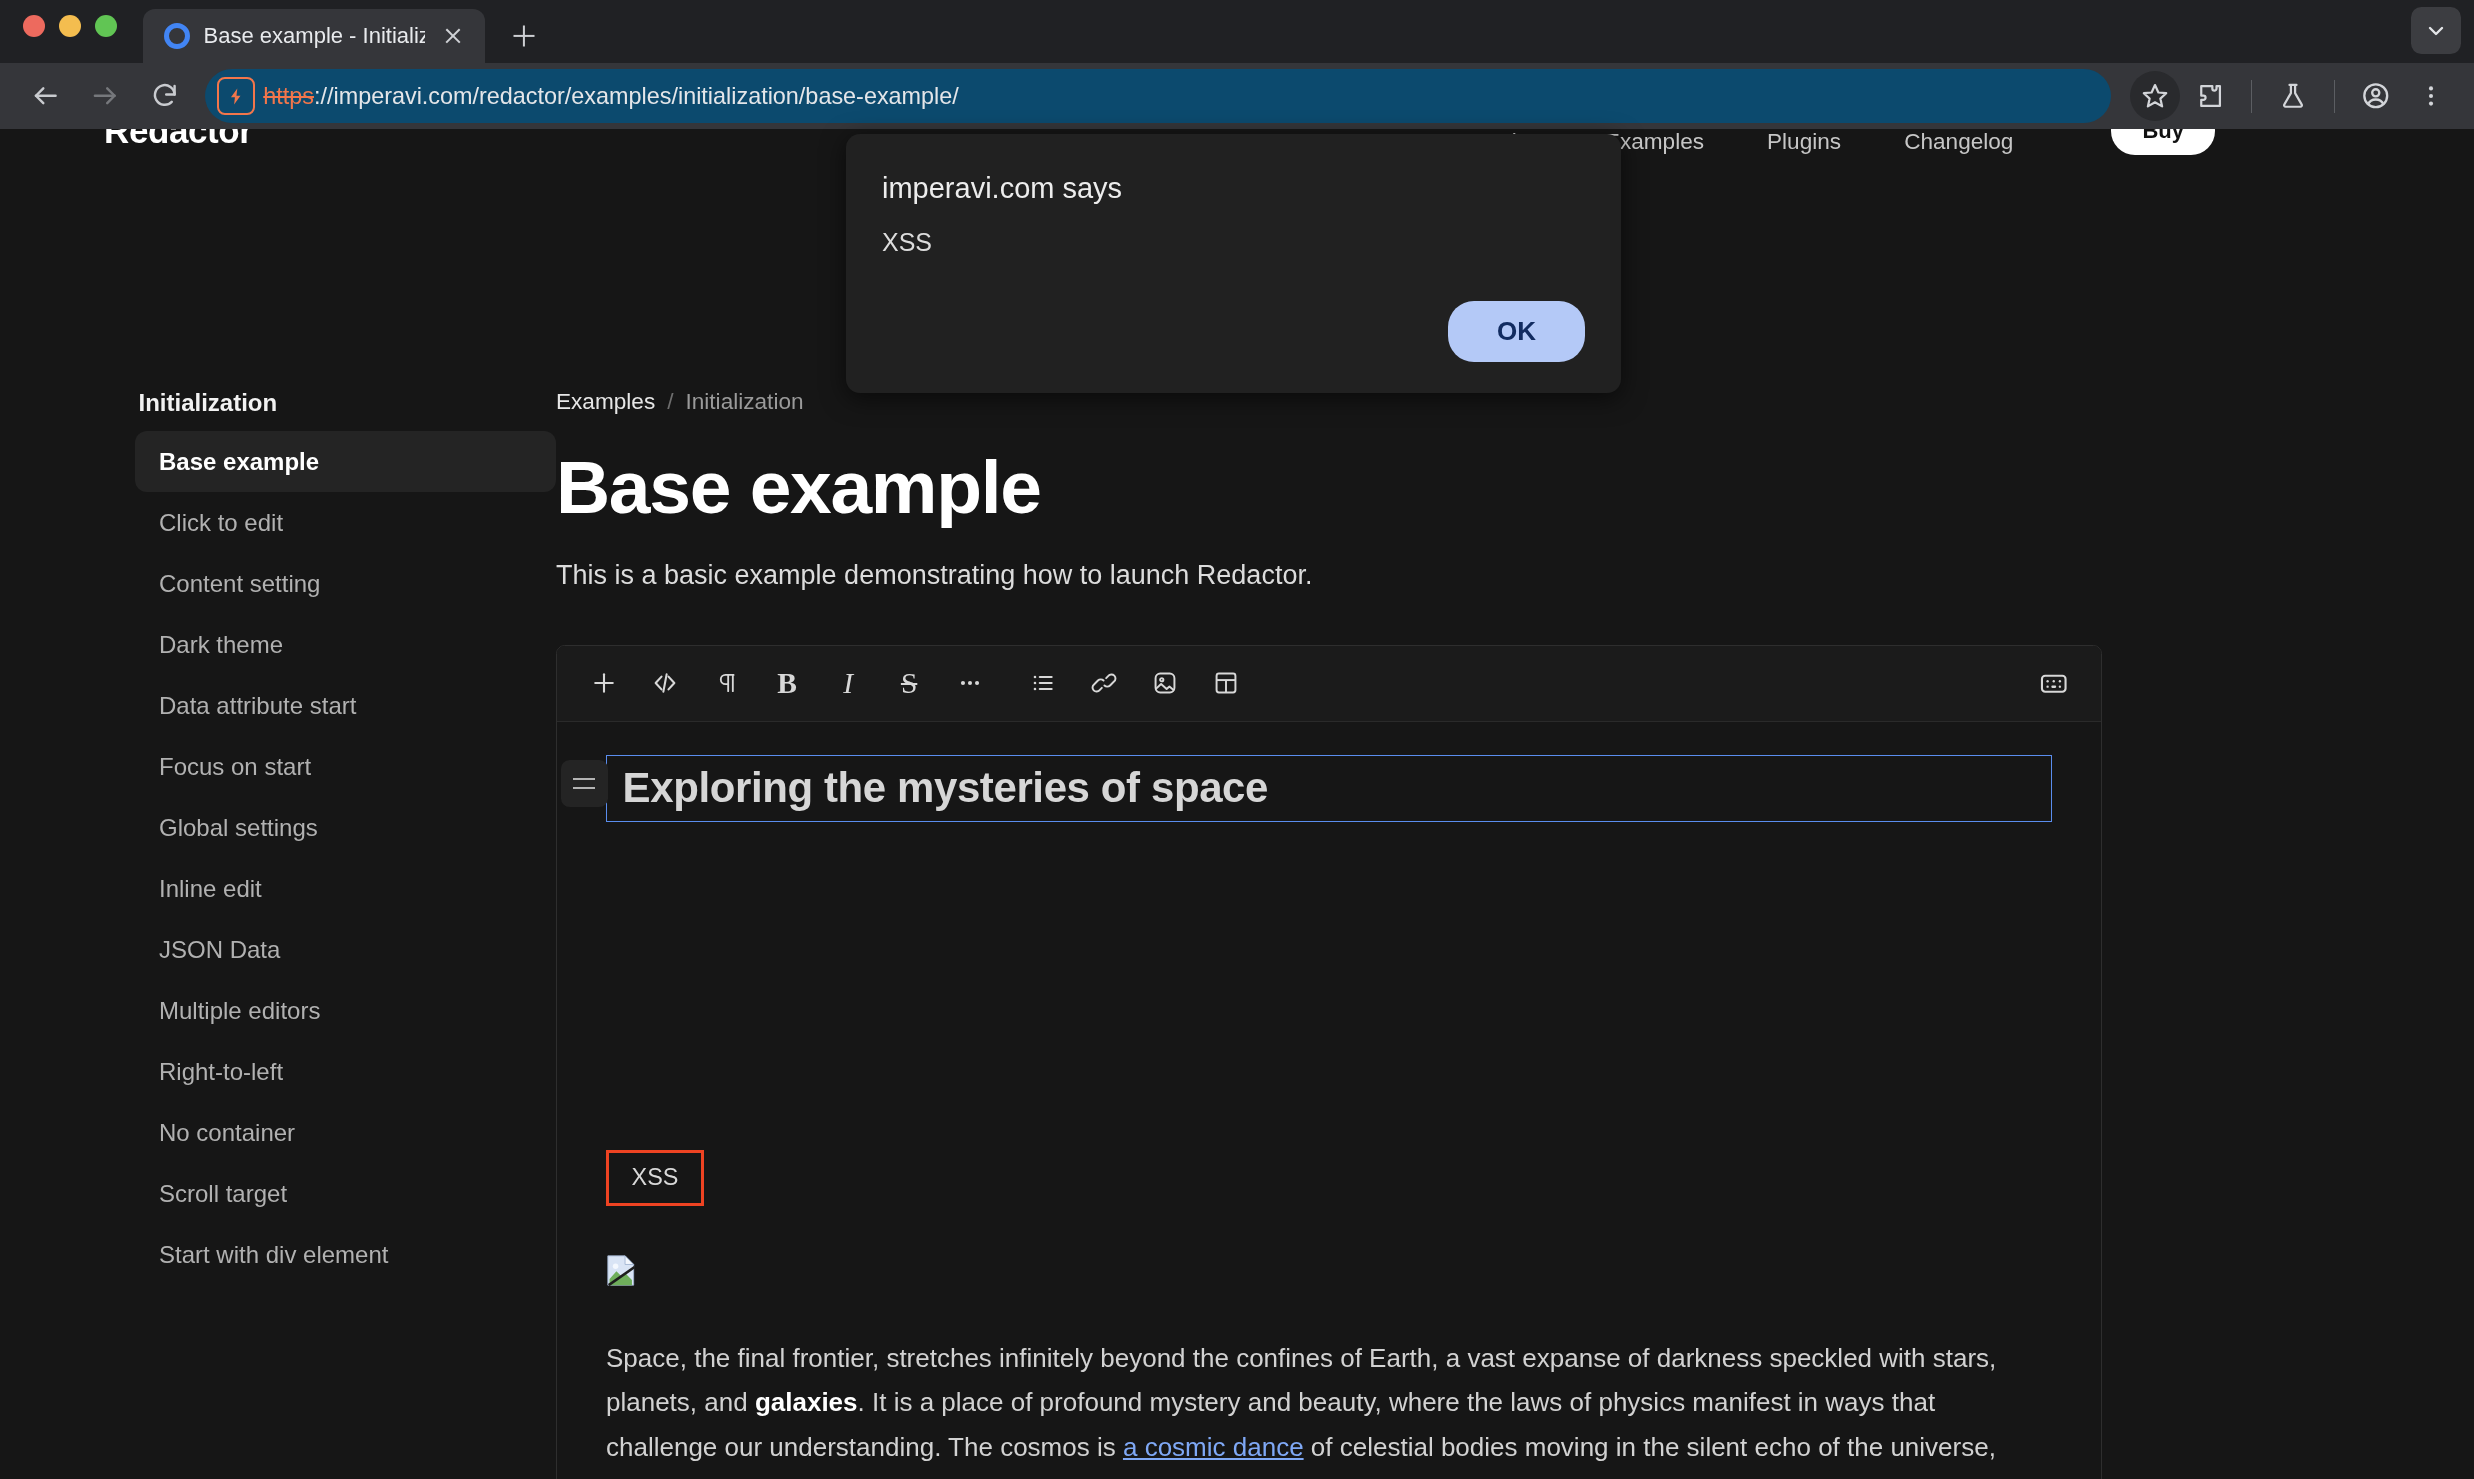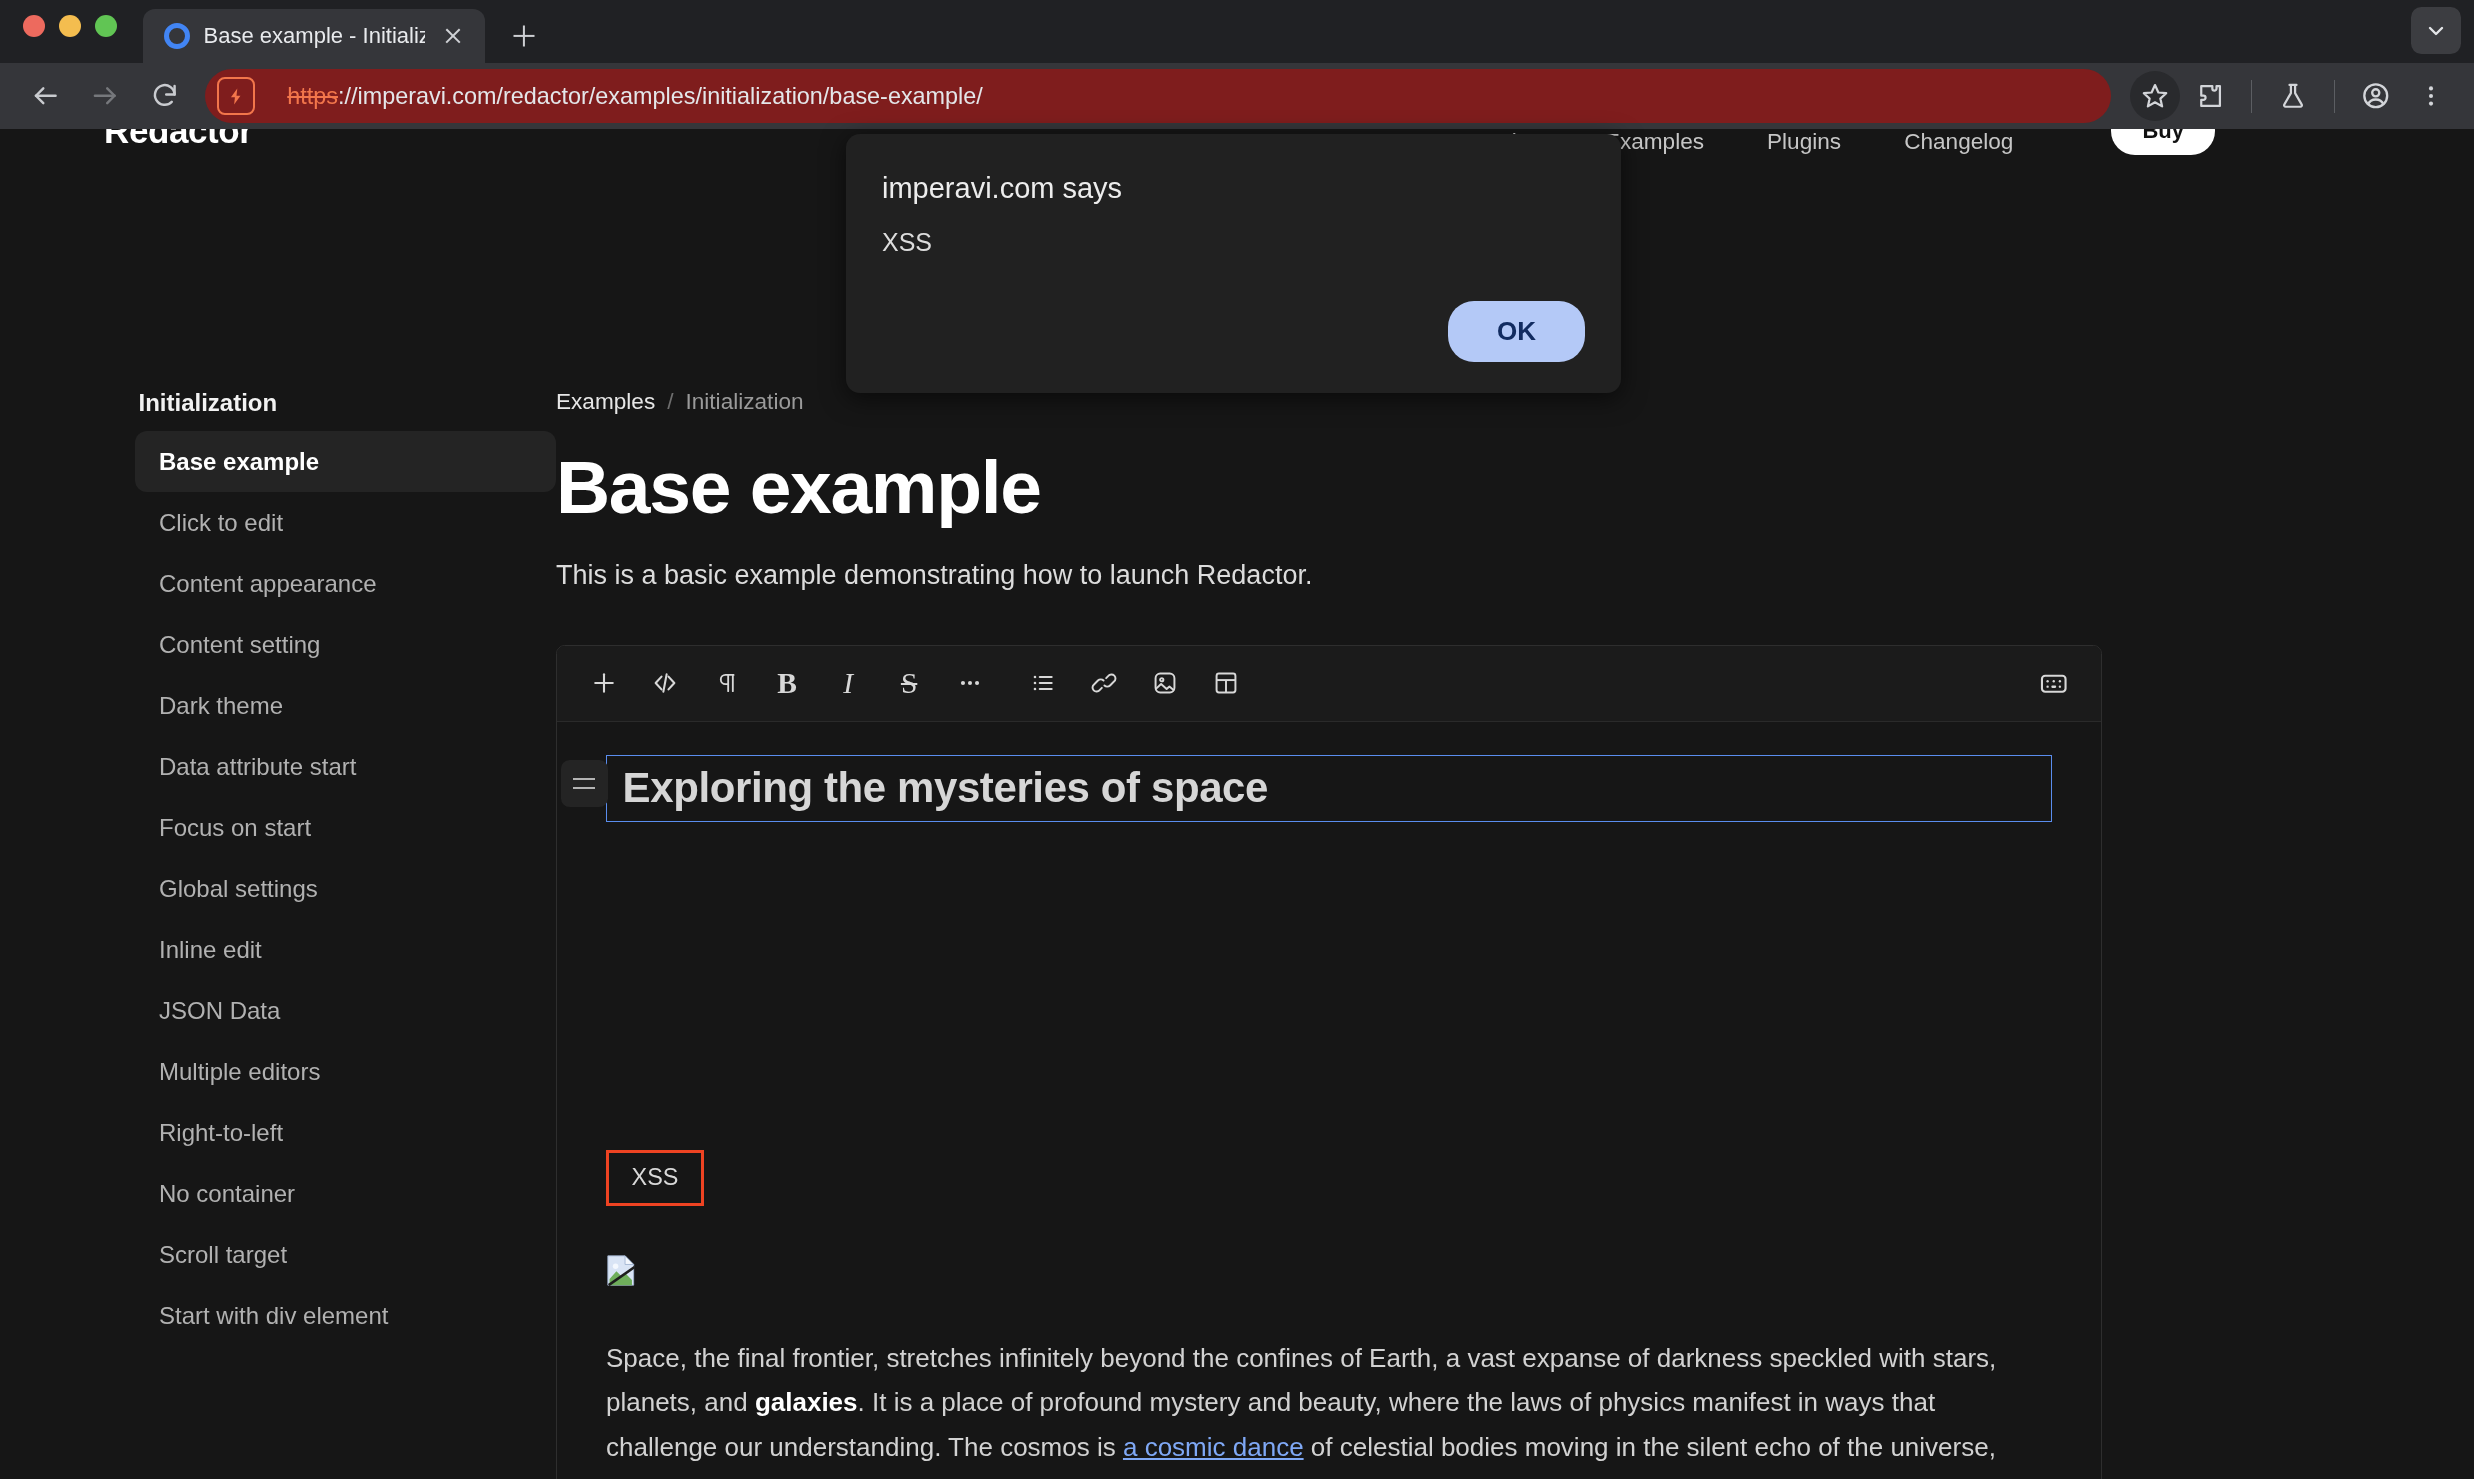--- a/index.html
+++ b/index.html
@@ -95,27 +95,27 @@
   .navbtn {
     width: 54px; height: 54px; border-radius: 50%;
     display: flex; align-items: center; justify-content: center;
     color: #C9CBCF; flex: none; cursor: pointer;
   }
   .navbtn.disabled { color: #76787C; }
 
   .omnibox {
     flex: 1;
     height: 54px;
-    background: #7f1d1d;
+    background: #0c4a6e;
     border-radius: 27px;
     display: flex;
     align-items: center;
     margin: 0 14px 0 8.7px;
     padding: 0 14px 0 12px;
-    gap: 32px;
+    gap: 8px;
     cursor: text;
   }
   .omni-shield {
     width: 38px; height: 38px; flex: none;
     border: 2.6px solid #F2764B; border-radius: 7.8px;
     display: flex; align-items: center; justify-content: center;
     color: #F2764B;
   }
   .omni-url { font-size: 23.4px; color: #E4E6E9; white-space: nowrap; overflow: hidden; }
   .omni-url .scheme { color: #F2764B; text-decoration: line-through; }
@@ -408,21 +408,20 @@
         <div class="buy-btn">Buy</div>
       </div>
     </div>
 
     <div class="layout">
 
       <nav class="sidebar">
         <div class="side-title">Initialization</div>
         <a class="side-item active">Base example</a>
         <a class="side-item">Click to edit</a>
-        <a class="side-item">Content appearance</a>
         <a class="side-item">Content setting</a>
         <a class="side-item">Dark theme</a>
         <a class="side-item">Data attribute start</a>
         <a class="side-item">Focus on start</a>
         <a class="side-item">Global settings</a>
         <a class="side-item">Inline edit</a>
         <a class="side-item">JSON Data</a>
         <a class="side-item">Multiple editors</a>
         <a class="side-item">Right-to-left</a>
         <a class="side-item">No container</a>

